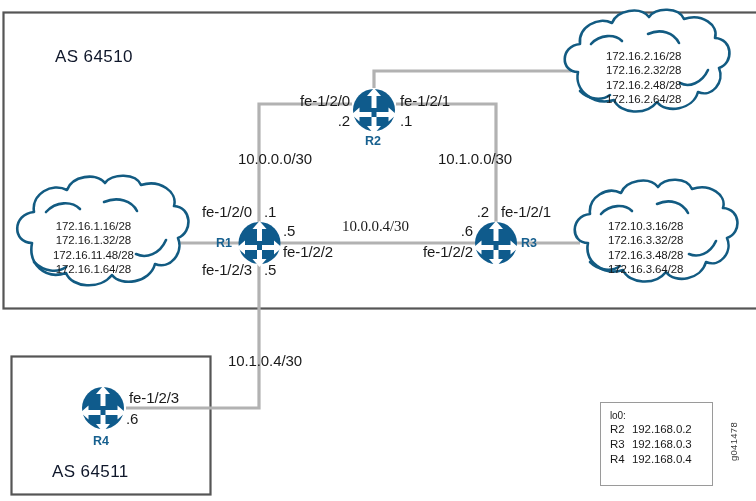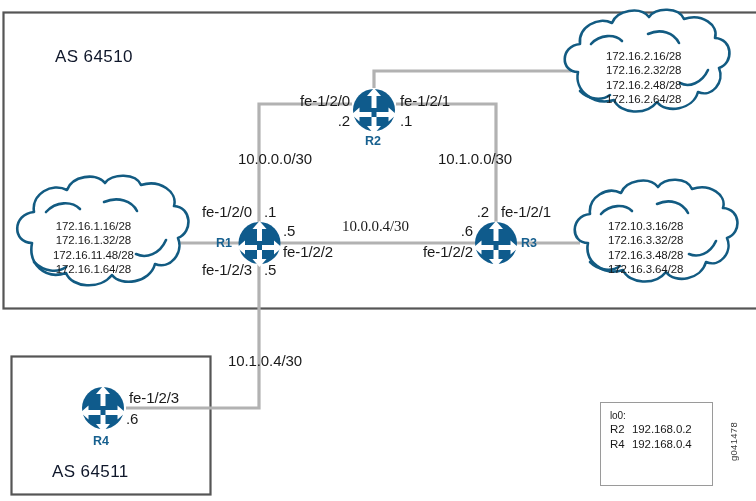--- a/index.html
+++ b/index.html
@@ -274,19 +274,22 @@
 
   <div class="lbl" style="left:129px; top:389px;">fe-1/2/3</div>
   <div class="lbl" style="left:126px; top:410px;">.6</div>
 
   <div class="legend-box">
     <div class="legend-title">lo0:</div>
     <div class="legend-row">
       <span class="rid">R2</span><span>192.168.0.2</span>
     </div>
     <div class="legend-row">
+      <span class="rid">R3</span><span>192.168.0.3</span>
+    </div>
+    <div class="legend-row">
       <span class="rid">R4</span><span>192.168.0.4</span>
     </div>
   </div>
 
   <div class="figid">g041478</div>
 
 </div>
 
 </body></html>

